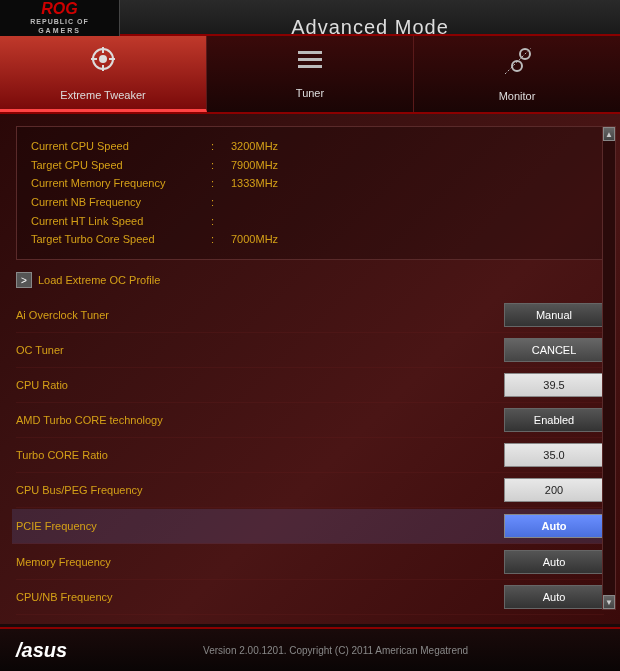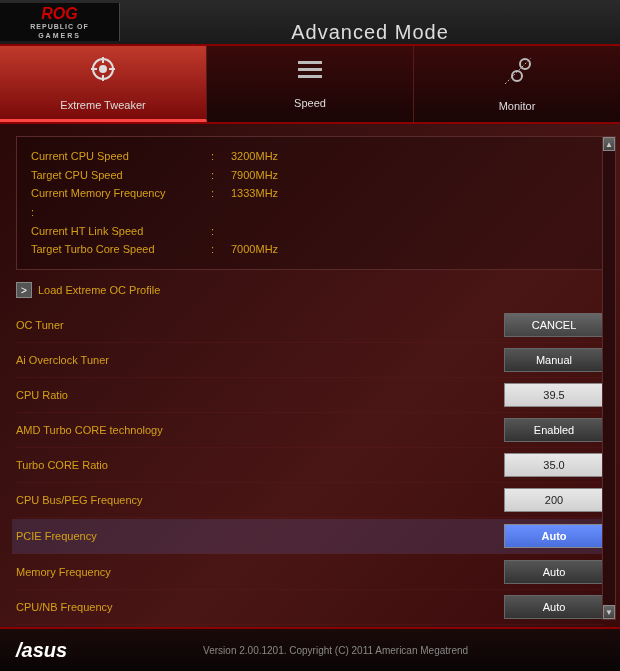--- a/index.html
+++ b/index.html
@@ -8,21 +8,21 @@
       height: 671px;
       background: #1a0a0a;
       font-family: Arial, sans-serif;
       overflow: hidden;
       position: relative;
     }
 
     
     .header {
       width: 100%;
-      height: 46px;
+      height: 36px;
       background: linear-gradient(to bottom, #2a2a2a, #1a1a1a);
       display: flex;
       align-items: center;
       border-bottom: 2px solid #8b0000;
       position: relative;
     }
     .header-logo {
       width: 120px;
       height: 38px;
       background: #0a0a0a;
@@ -308,21 +308,21 @@
     <div class="tab-label">Extreme Tweaker</div>
   </div>
   <div class="tab">
     <div class="tab-icon">
       <svg width="28" height="22" viewBox="0 0 28 22">
           <rect x="2" y="2" width="24" height="3" fill="#bbb"></rect>
           <rect x="2" y="9" width="24" height="3" fill="#bbb"></rect>
           <rect x="2" y="16" width="24" height="3" fill="#bbb"></rect>
         </svg>
     </div>
-    <div class="tab-label">Speed</div>
+    <div class="tab-label">Tuner</div>
   </div>
   <div class="tab">
     <div class="tab-icon">
       <svg width="28" height="28" viewBox="0 0 28 28">
           <circle cx="22" cy="8" r="5" fill="none" stroke="#bbb" stroke-width="2"></circle>
           <circle cx="14" cy="20" r="5" fill="none" stroke="#bbb" stroke-width="2"></circle>
           <line x1="2" y1="28" x2="28" y2="2" stroke="#bbb" stroke-width="1" stroke-dasharray="2,2"></line>
         </svg>
     </div>
     <div class="tab-label">Monitor</div>
@@ -341,20 +341,21 @@
       <span class="info-label">Target CPU Speed</span>
       <span class="info-colon">:</span>
       <span class="info-value">7900MHz</span>
     </div>
     <div class="info-row">
       <span class="info-label">Current Memory Frequency</span>
       <span class="info-colon">:</span>
       <span class="info-value">1333MHz</span>
     </div>
     <div class="info-row">
+      <span class="info-label">Current NB Frequency</span>
       <span class="info-colon">:</span>
       <span class="info-value"></span>
     </div>
     <div class="info-row">
       <span class="info-label">Current HT Link Speed</span>
       <span class="info-colon">:</span>
       <span class="info-value"></span>
     </div>
     <div class="info-row">
       <span class="info-label">Target Turbo Core Speed</span>
@@ -364,27 +365,27 @@
   </div>
 
   <div class="load-profile">
     <div class="profile-arrow">&gt;</div>
     <span class="profile-label">Load Extreme OC Profile</span>
   </div>
 
   <div class="settings-area">
 
     <div class="setting-row">
+      <span class="setting-name">Ai Overclock Tuner</span>
+      <div class="value-btn">Manual</div>
+    </div>
+
+    <div class="setting-row">
       <span class="setting-name">OC Tuner</span>
       <div class="value-btn cancel-btn">CANCEL</div>
-    </div>
-
-    <div class="setting-row">
-      <span class="setting-name">Ai Overclock Tuner</span>
-      <div class="value-btn">Manual</div>
     </div>
 
     <div class="setting-row">
       <span class="setting-name">CPU Ratio</span>
       <div class="value-input">39.5</div>
     </div>
 
     <div class="setting-row">
       <span class="setting-name">AMD Turbo CORE technology</span>
       <div class="value-btn">Enabled</div>

